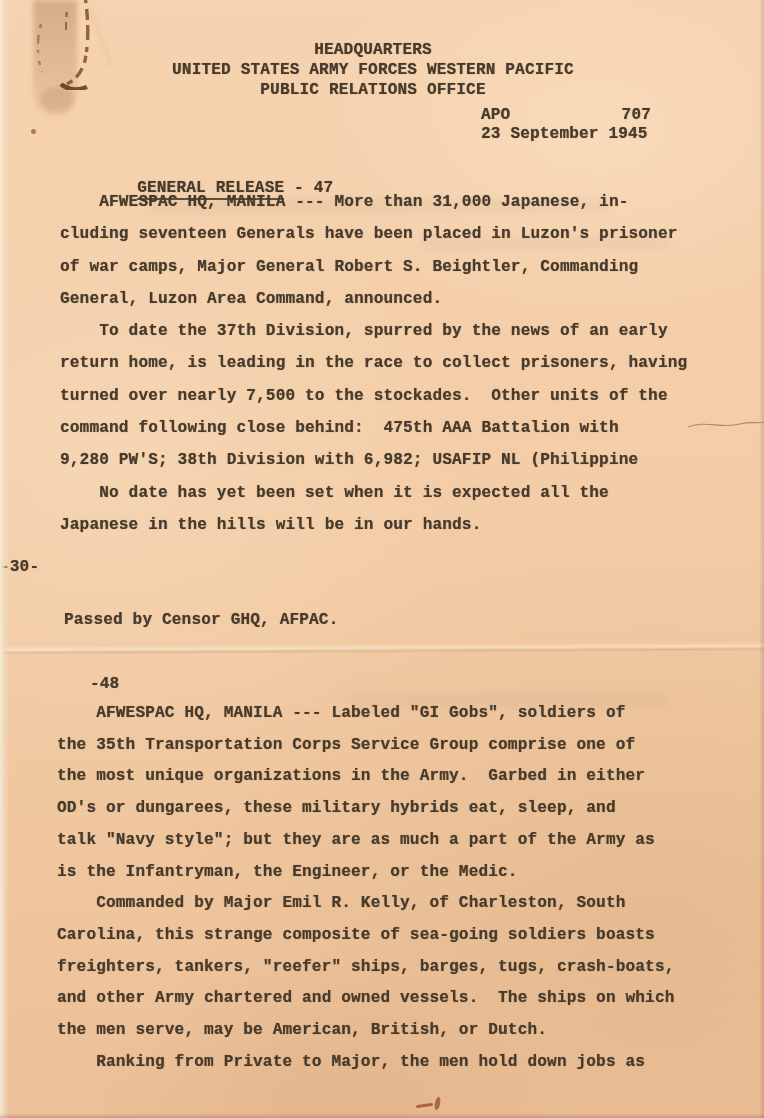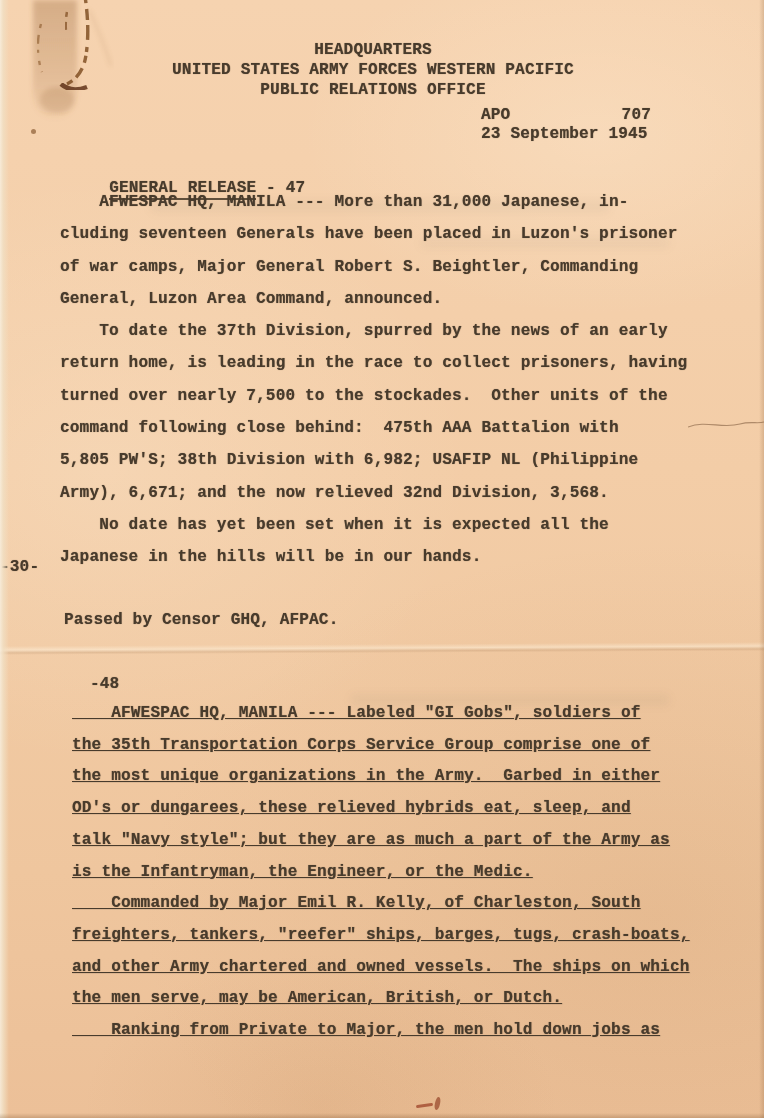--- a/index.html
+++ b/index.html
@@ -19,26 +19,26 @@
   .ink, .tline {
     color:#483b2c; font-size:16px; letter-spacing:0.2px; font-weight:bold;
     text-shadow:0 0 1px rgba(72,59,44,0.55), 0.4px 0.4px 0.6px rgba(72,59,44,0.28);
   }
   .tline { white-space:pre; }
   .abs { position:absolute; }
   .header { top:40px; left:0; width:746px; text-align:center; line-height:20px; }
   .dateline { top:106px; left:481px; width:170px; line-height:19px; }
   .apo-row { display:flex; justify-content:space-between; }
   .heading47 { top:158px; left:70px; line-height:20px; white-space:pre; }
-  .underlined { border-bottom:2px solid rgba(70,56,40,0.85); padding-bottom:1px; }
+  .underlined { border-bottom:2px solid rgba(70,56,40,0.85); padding-bottom:1px;margin-left:28px; }
   .body47 { top:186px; left:60px; line-height:32.3px; }
   .endmark { top:557px; left:0; width:764px; text-align:left; line-height:20px; }
   .censor { top:604px; left:64px; line-height:32px; }
   .r48num { top:668px; left:90px; line-height:32px; }
-  .body48 { top:698px; left:72px; line-height:31.7px;text-decoration:underline; }
+  .body48 { top:698px; left:57px; line-height:31.7px; }
 
   
   .edge-left { left:0; top:0; bottom:0; width:9px;
     background:linear-gradient(90deg,#f8efdf 0%,#f1dfc3 35%,rgba(241,223,195,0) 100%); opacity:.85; }
   .edge-right { right:0; top:0; bottom:0; width:5px;
     background:linear-gradient(270deg,rgba(120,80,45,0.22),rgba(120,80,45,0)); }
   .edge-bottom { left:0; right:0; bottom:0; height:5px;
     background:linear-gradient(0deg,rgba(120,80,45,0.28),rgba(120,80,45,0)); }
 
   
@@ -116,40 +116,40 @@
 
   <div class="abs body47 ink">
       <div class="tline">    AFWESPAC HQ, MANILA --- More than 31,000 Japanese, in-</div>
       <div class="tline">cluding seventeen Generals have been placed in Luzon's prisoner</div>
       <div class="tline">of war camps, Major General Robert S. Beightler, Commanding</div>
       <div class="tline">General, Luzon Area Command, announced.</div>
       <div class="tline">    To date the 37th Division, spurred by the news of an early</div>
       <div class="tline">return home, is leading in the race to collect prisoners, having</div>
       <div class="tline">turned over nearly 7,500 to the stockades.  Other units of the</div>
       <div class="tline">command following close behind:  475th AAA Battalion with</div>
-      <div class="tline">5,805 PW'S; 38th Division with 6,982; USAFIP NL (Philippine</div>
-      <div class="tline">Army), 6,671; and the now relieved 32nd Division, 3,568.</div>
+      <div class="tline">9,280 PW'S; 38th Division with 6,982; USAFIP NL (Philippine</div>
       <div class="tline">    No date has yet been set when it is expected all the</div>
       <div class="tline">Japanese in the hills will be in our hands.</div>
     </div>
 
   <div class="abs endmark ink">-30-</div>
 
   <div class="abs censor ink tline">Passed by Censor GHQ, AFPAC.</div>
 
   <div class="abs r48num ink tline">-48</div>
 
   <div class="abs body48 ink">
       <div class="tline">    AFWESPAC HQ, MANILA --- Labeled "GI Gobs", soldiers of</div>
       <div class="tline">the 35th Transportation Corps Service Group comprise one of</div>
       <div class="tline">the most unique organizations in the Army.  Garbed in either</div>
-      <div class="tline">OD's or dungarees, these relieved hybrids eat, sleep, and</div>
+      <div class="tline">OD's or dungarees, these military hybrids eat, sleep, and</div>
       <div class="tline">talk "Navy style"; but they are as much a part of the Army as</div>
       <div class="tline">is the Infantryman, the Engineer, or the Medic.</div>
       <div class="tline">    Commanded by Major Emil R. Kelly, of Charleston, South</div>
+      <div class="tline">Carolina, this strange composite of sea-going soldiers boasts</div>
       <div class="tline">freighters, tankers, "reefer" ships, barges, tugs, crash-boats,</div>
       <div class="tline">and other Army chartered and owned vessels.  The ships on which</div>
       <div class="tline">the men serve, may be American, British, or Dutch.</div>
       <div class="tline">    Ranking from Private to Major, the men hold down jobs as</div>
     </div>
 
   <div class="abs dot"></div>
   <div class="abs mark1"></div>
   <div class="abs mark2"></div>
 

